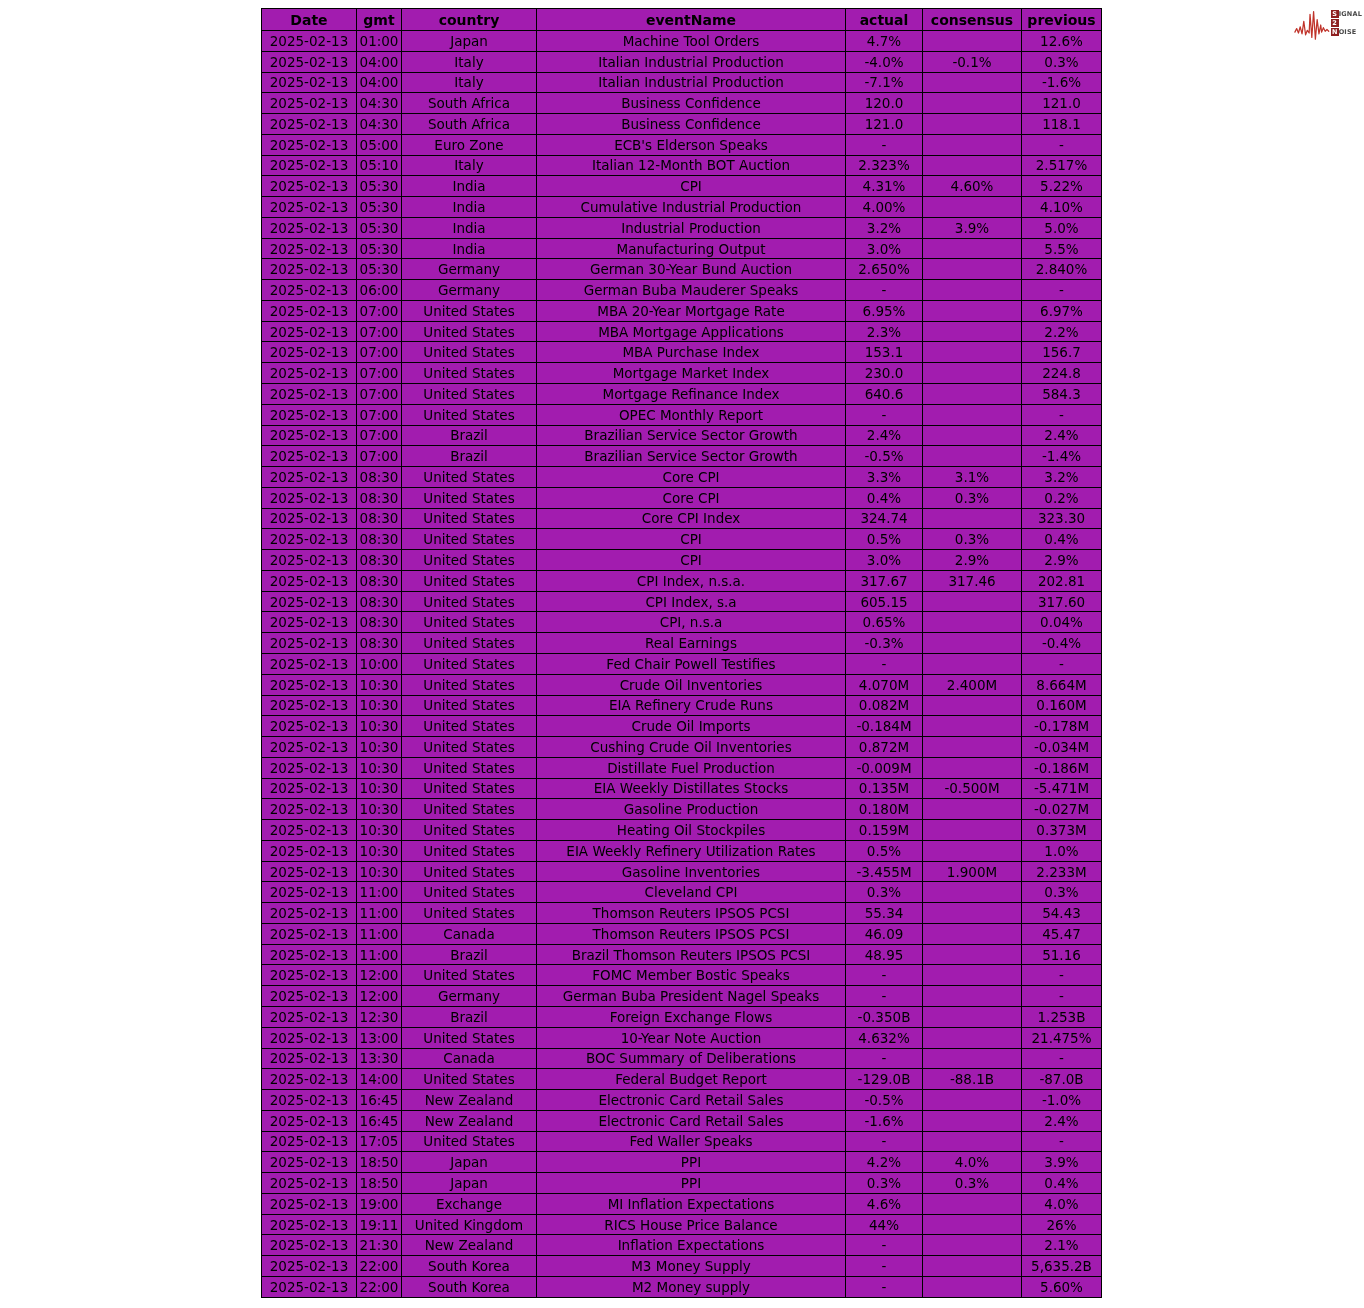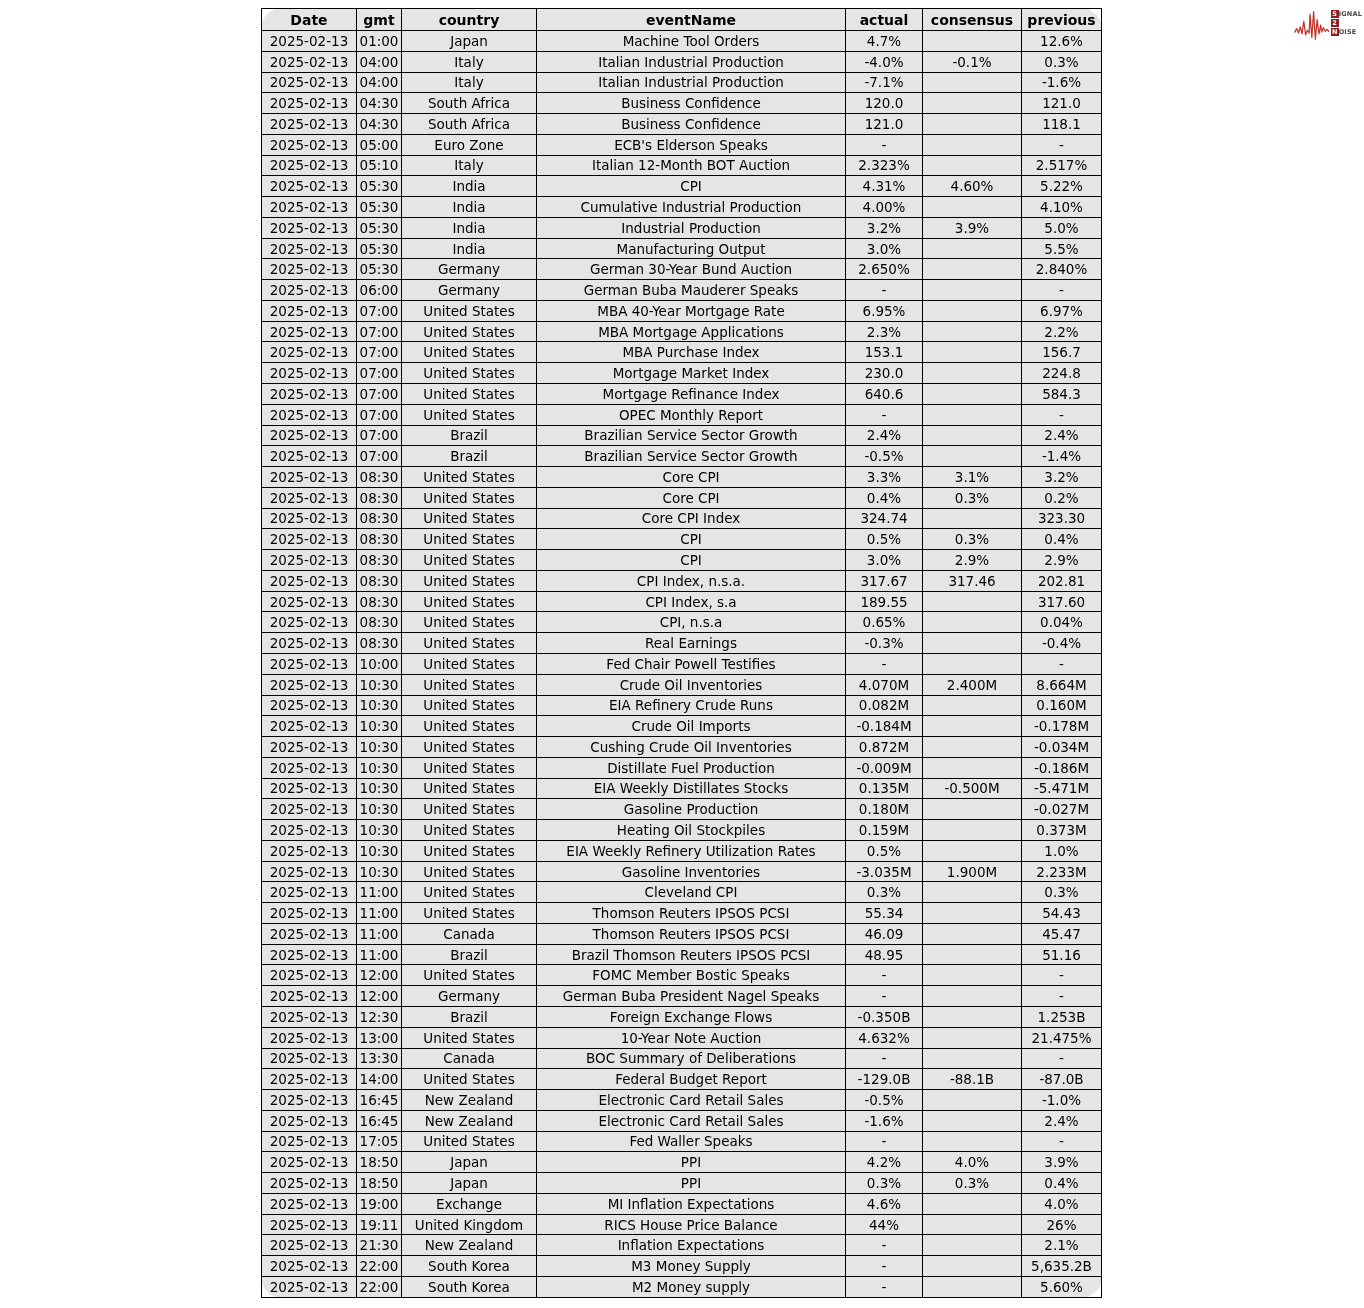--- a/index.html
+++ b/index.html
@@ -9,22 +9,21 @@
     position: relative;
     font-family: "DejaVu Sans", sans-serif;
     color: #000;
     overflow: hidden;
   }
   .table-wrap { position: absolute; left: 261px; top: 8px; }
   table.calendar {
     border-collapse: collapse;
     table-layout: fixed;
     width: 840px;
-    background: #e5e5e5;
-    border-radius: 21px;
+    background: #a21caf;
   }
   table.calendar th, table.calendar td {
     border: 1px solid #000;
     text-align: center;
     vertical-align: middle;
     white-space: nowrap;
     overflow: hidden;
     padding: 0 2px;
   }
   table.calendar th {
@@ -214,21 +213,21 @@
           <td class="col2">Germany</td>
           <td class="col3">German Buba Mauderer Speaks</td>
           <td class="col4">-</td>
           <td class="col5"></td>
           <td class="col6">-</td>
         </tr>
         <tr>
           <td class="col0">2025-02-13</td>
           <td class="col1">07:00</td>
           <td class="col2">United States</td>
-          <td class="col3">MBA 40-Year Mortgage Rate</td>
+          <td class="col3">MBA 20-Year Mortgage Rate</td>
           <td class="col4">6.95%</td>
           <td class="col5"></td>
           <td class="col6">6.97%</td>
         </tr>
         <tr>
           <td class="col0">2025-02-13</td>
           <td class="col1">07:00</td>
           <td class="col2">United States</td>
           <td class="col3">MBA Mortgage Applications</td>
           <td class="col4">2.3%</td>
@@ -341,21 +340,21 @@
           <td class="col3">CPI Index, n.s.a.</td>
           <td class="col4">317.67</td>
           <td class="col5">317.46</td>
           <td class="col6">202.81</td>
         </tr>
         <tr>
           <td class="col0">2025-02-13</td>
           <td class="col1">08:30</td>
           <td class="col2">United States</td>
           <td class="col3">CPI Index, s.a</td>
-          <td class="col4">189.55</td>
+          <td class="col4">605.15</td>
           <td class="col5"></td>
           <td class="col6">317.60</td>
         </tr>
         <tr>
           <td class="col0">2025-02-13</td>
           <td class="col1">08:30</td>
           <td class="col2">United States</td>
           <td class="col3">CPI, n.s.a</td>
           <td class="col4">0.65%</td>
           <td class="col5"></td>
@@ -458,21 +457,21 @@
           <td class="col3">EIA Weekly Refinery Utilization Rates</td>
           <td class="col4">0.5%</td>
           <td class="col5"></td>
           <td class="col6">1.0%</td>
         </tr>
         <tr>
           <td class="col0">2025-02-13</td>
           <td class="col1">10:30</td>
           <td class="col2">United States</td>
           <td class="col3">Gasoline Inventories</td>
-          <td class="col4">-3.035M</td>
+          <td class="col4">-3.455M</td>
           <td class="col5">1.900M</td>
           <td class="col6">2.233M</td>
         </tr>
         <tr>
           <td class="col0">2025-02-13</td>
           <td class="col1">11:00</td>
           <td class="col2">United States</td>
           <td class="col3">Cleveland CPI</td>
           <td class="col4">0.3%</td>
           <td class="col5"></td>

